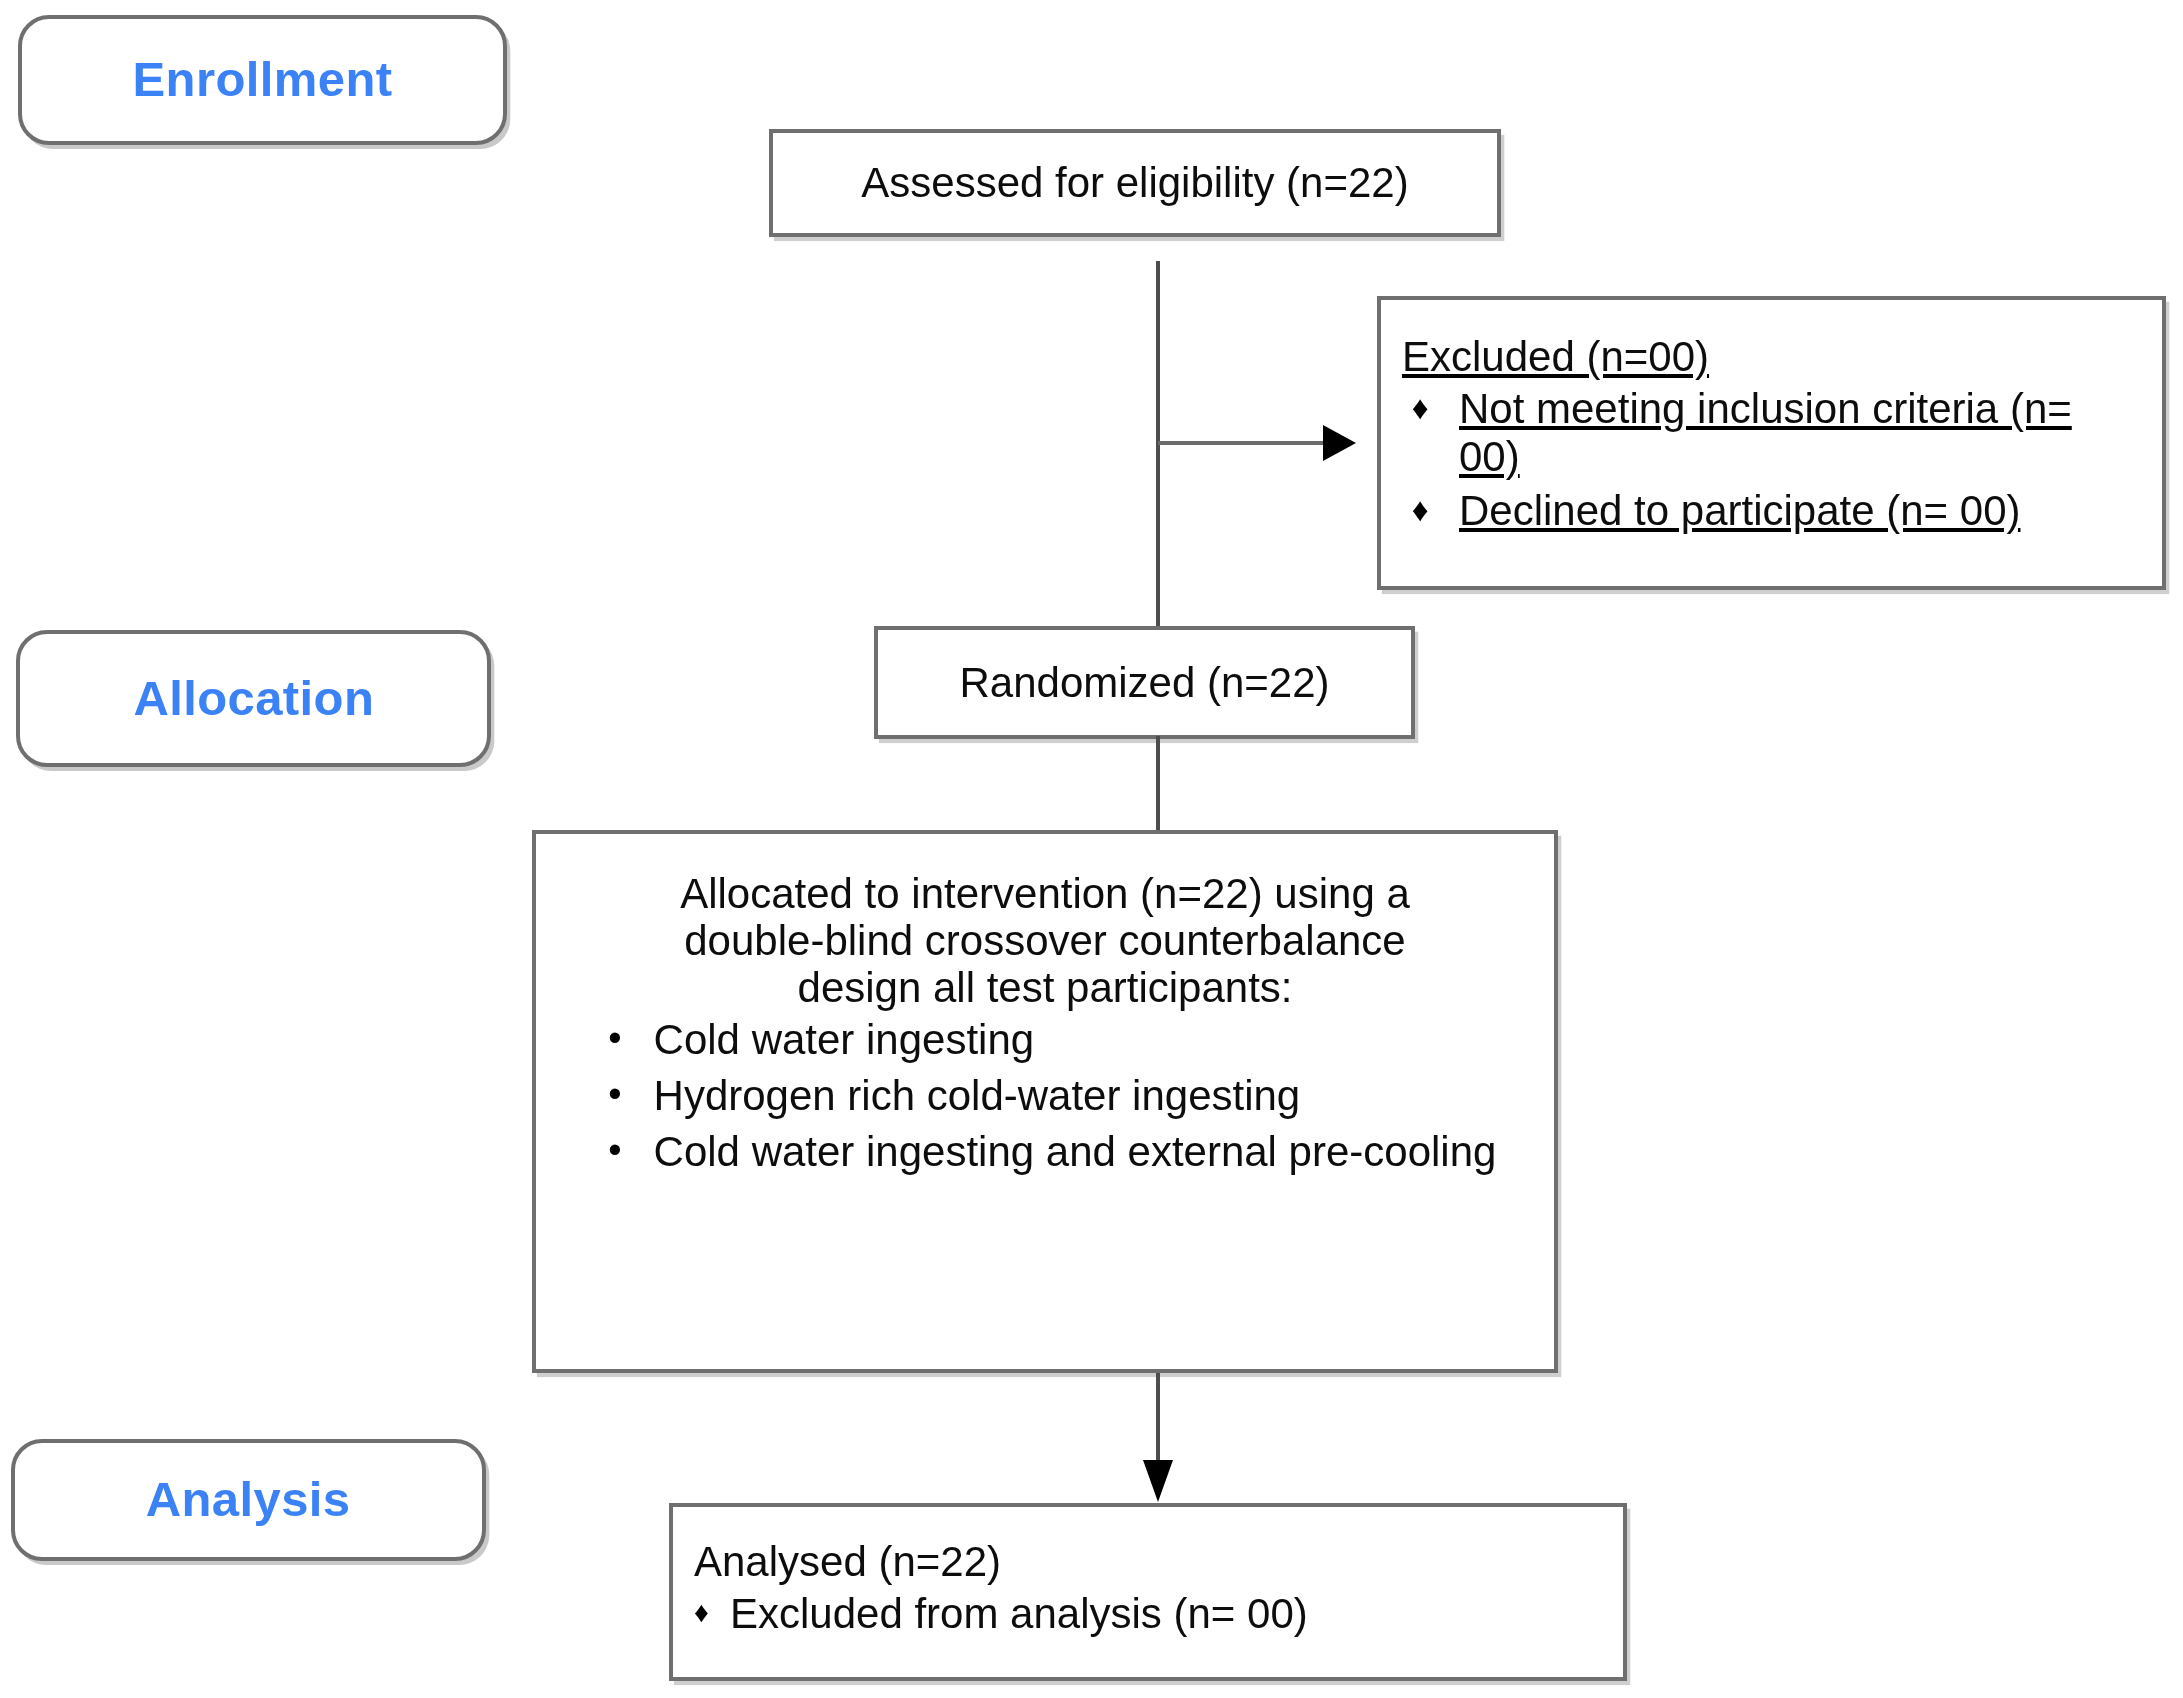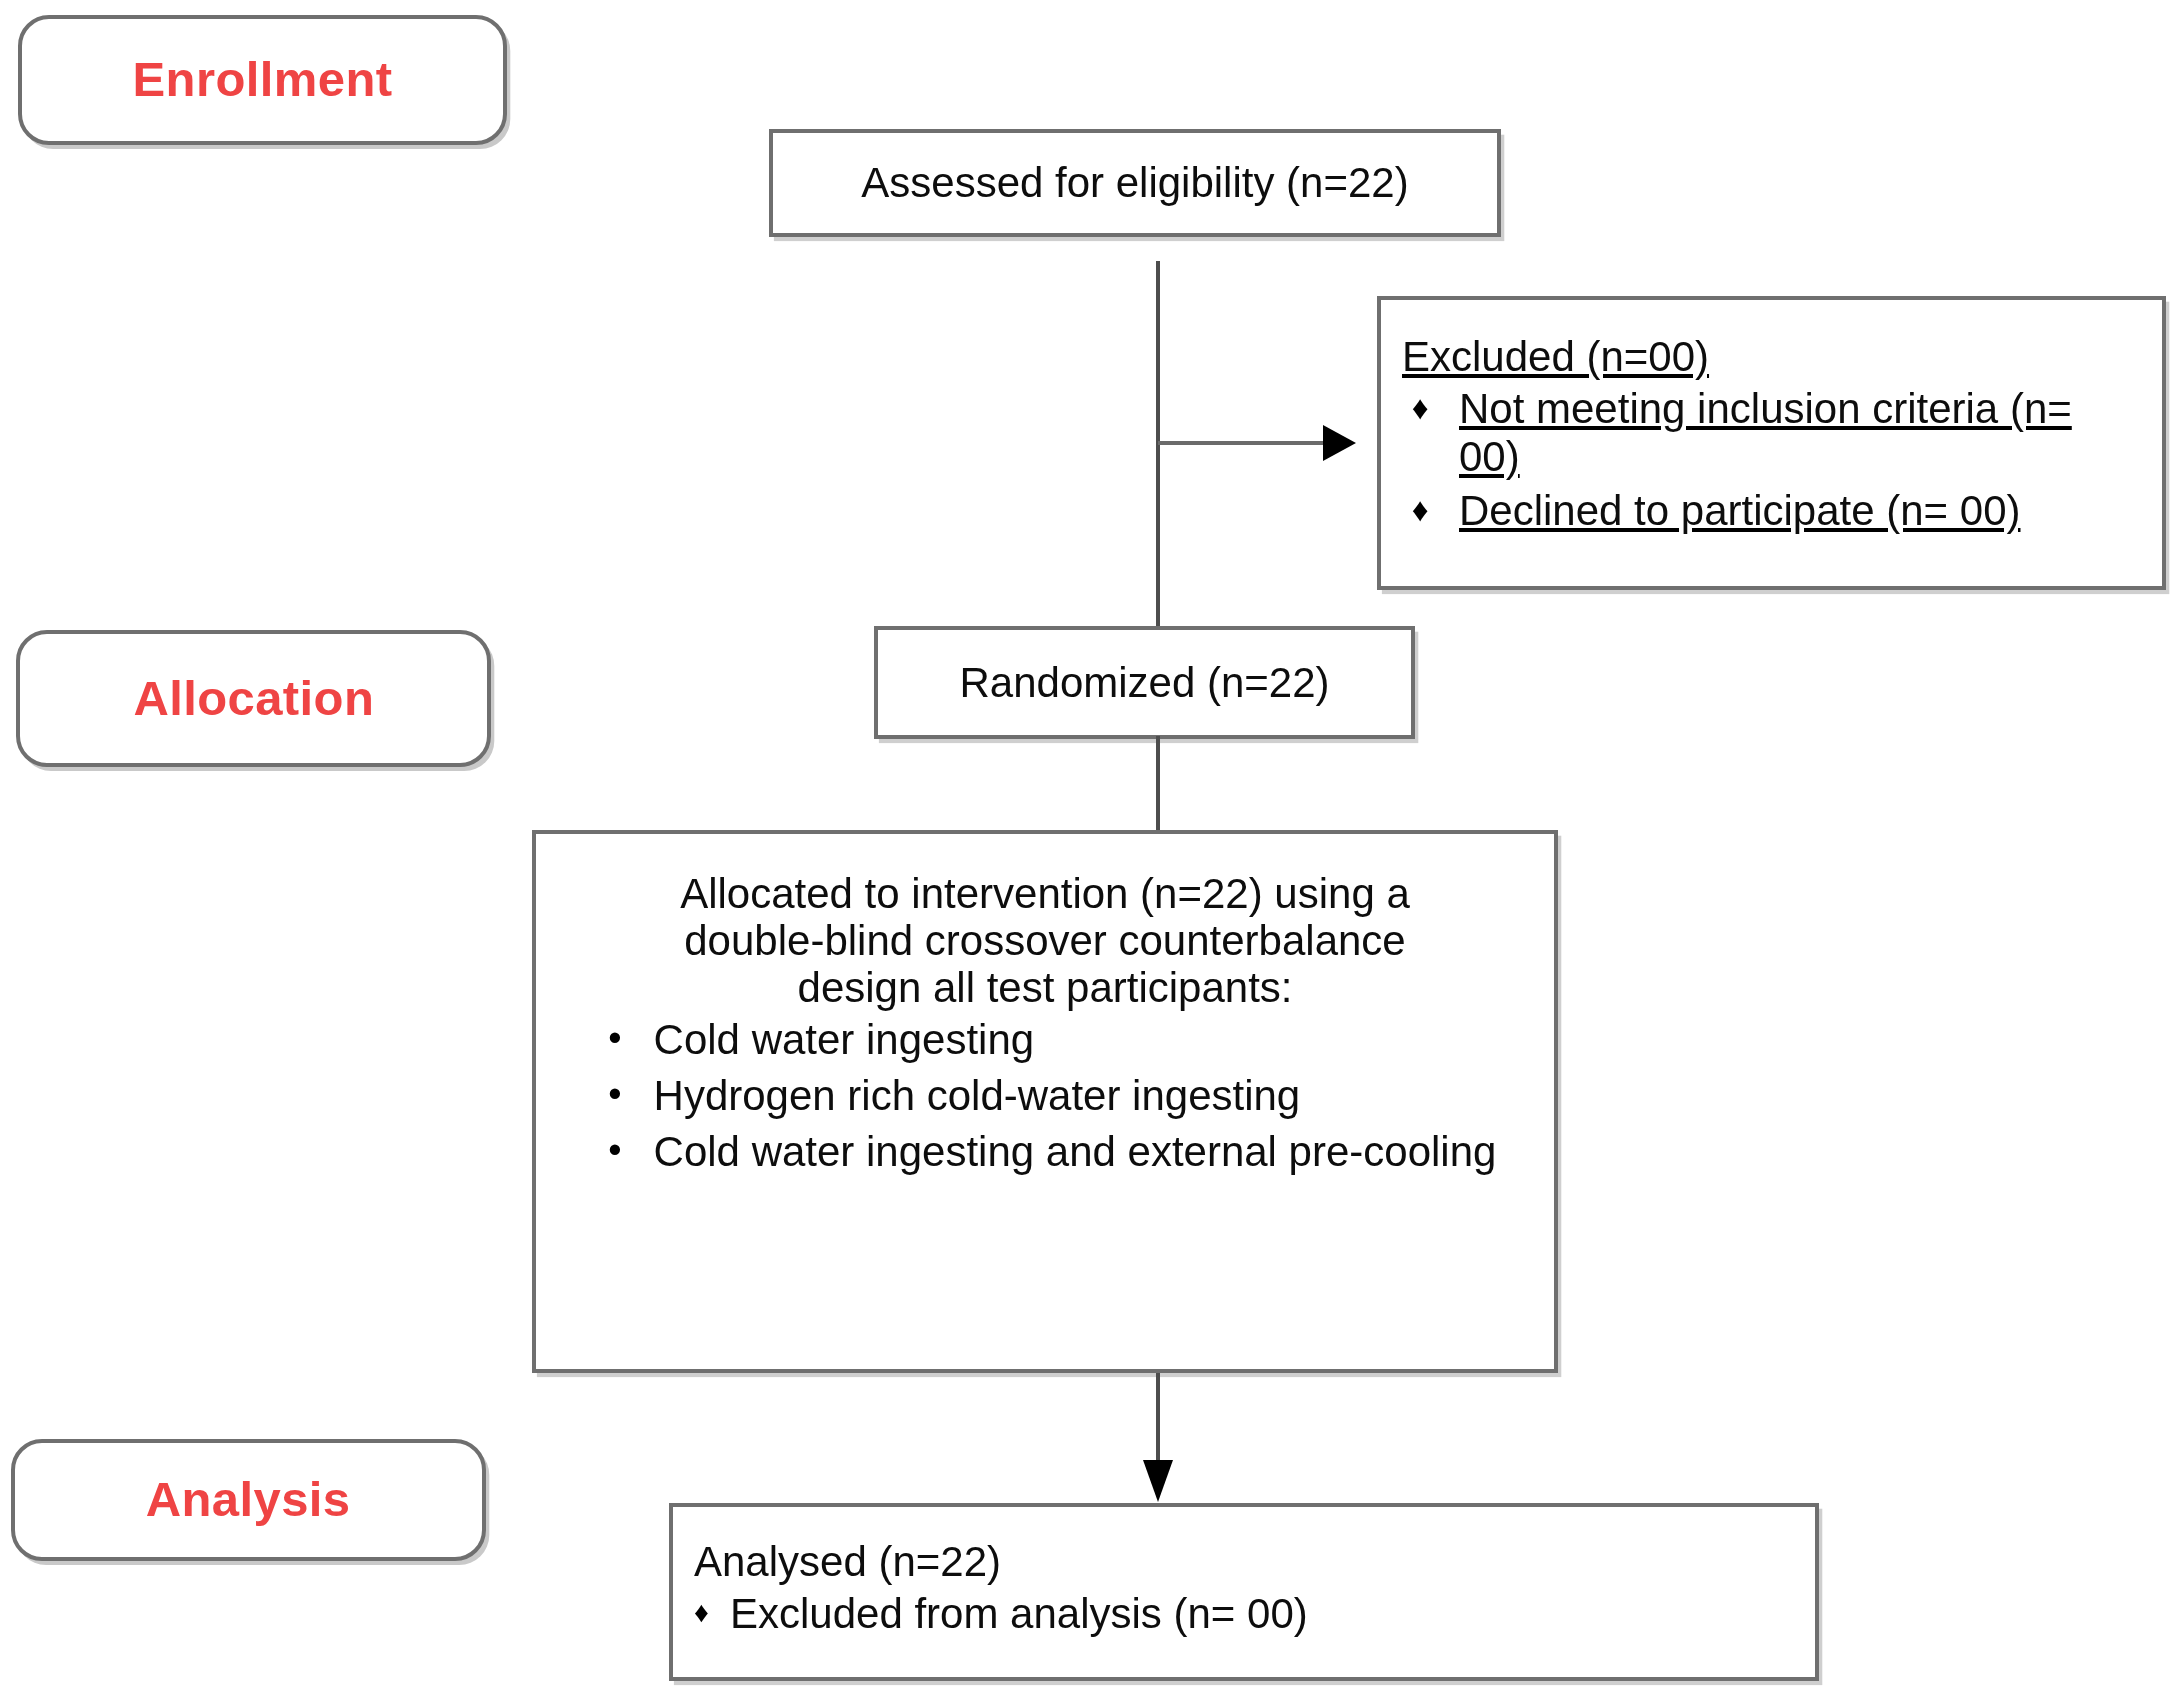--- a/index.html
+++ b/index.html
@@ -30,21 +30,21 @@
     display: flex;
     align-items: center;
     justify-content: center;
     box-shadow: 4.1px 4.9px 0 -0.8px #c9c9c9;
   }
   .stage-label .stage-text {
     font-weight: bold;
     font-size: 49px;
     letter-spacing: 0.4px;
     line-height: 1.1;
-    color: #ef4444;
+    color: #3b82f6;
     white-space: nowrap;
     text-align: right;
   }
 
   
   .box {
     position: absolute;
     box-sizing: border-box;
     border: 4.1px solid #6f6f6f;
     background: #ffffff;
@@ -216,21 +216,21 @@
             <span>Cold water ingesting and external pre-cooling</span>
           </li>
         </ul>
       </div>
     </div>
   </div>
 
   <div class="vline" style="left:1156px; top:1373px; height:96px;"></div>
   <div class="arrow-down" style="left:1143px; top:1460px;"></div>
 
-  <div class="box" style="left:669px; top:1503px; width:1150px; height:178px;">
+  <div class="box" style="left:669px; top:1503px; width:958px; height:178px;">
     <div class="box-inner" style="top:31px;">
       <div class="box-text">Analysed (n=22)</div>
       <ul class="blist tight">
         <li>
           <span class="bullet">♦</span>
           <span>Excluded from analysis (n= 00)</span>
         </li>
       </ul>
     </div>
   </div>

